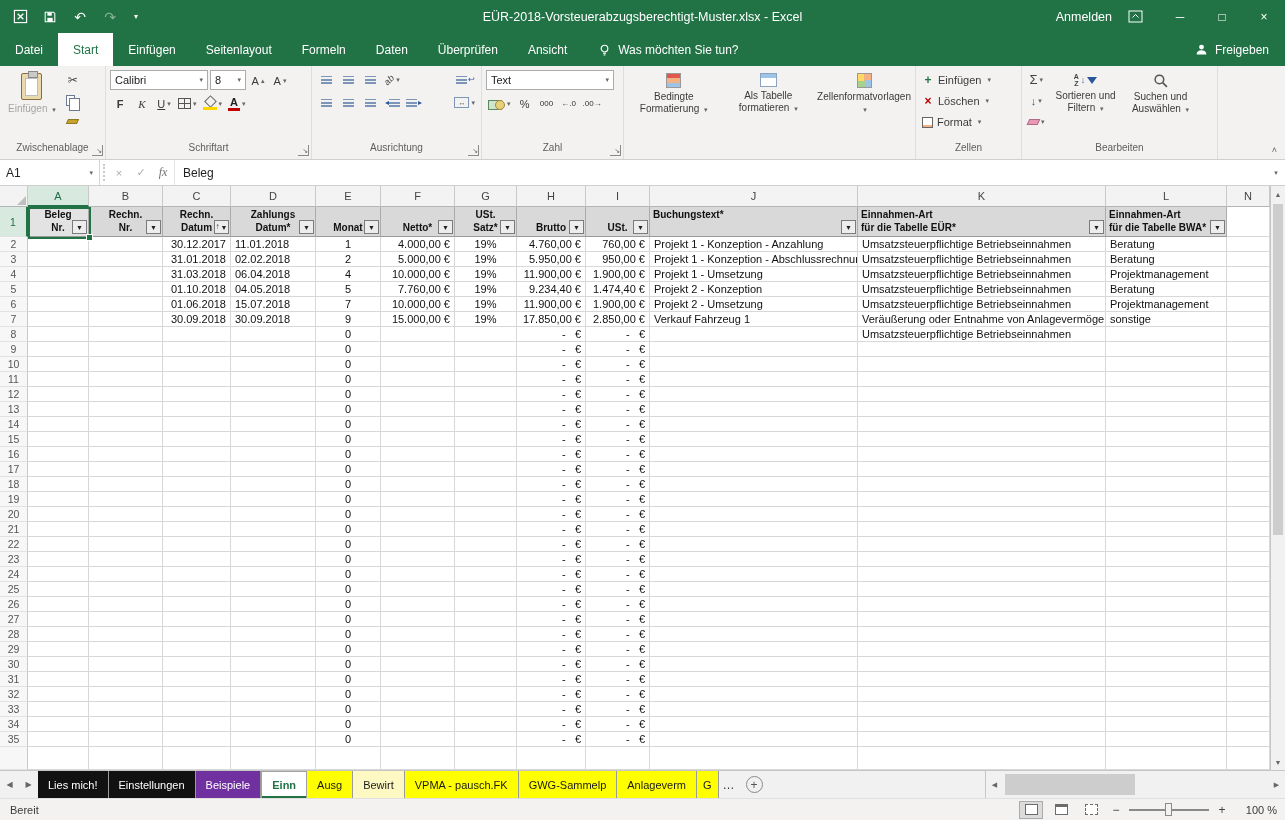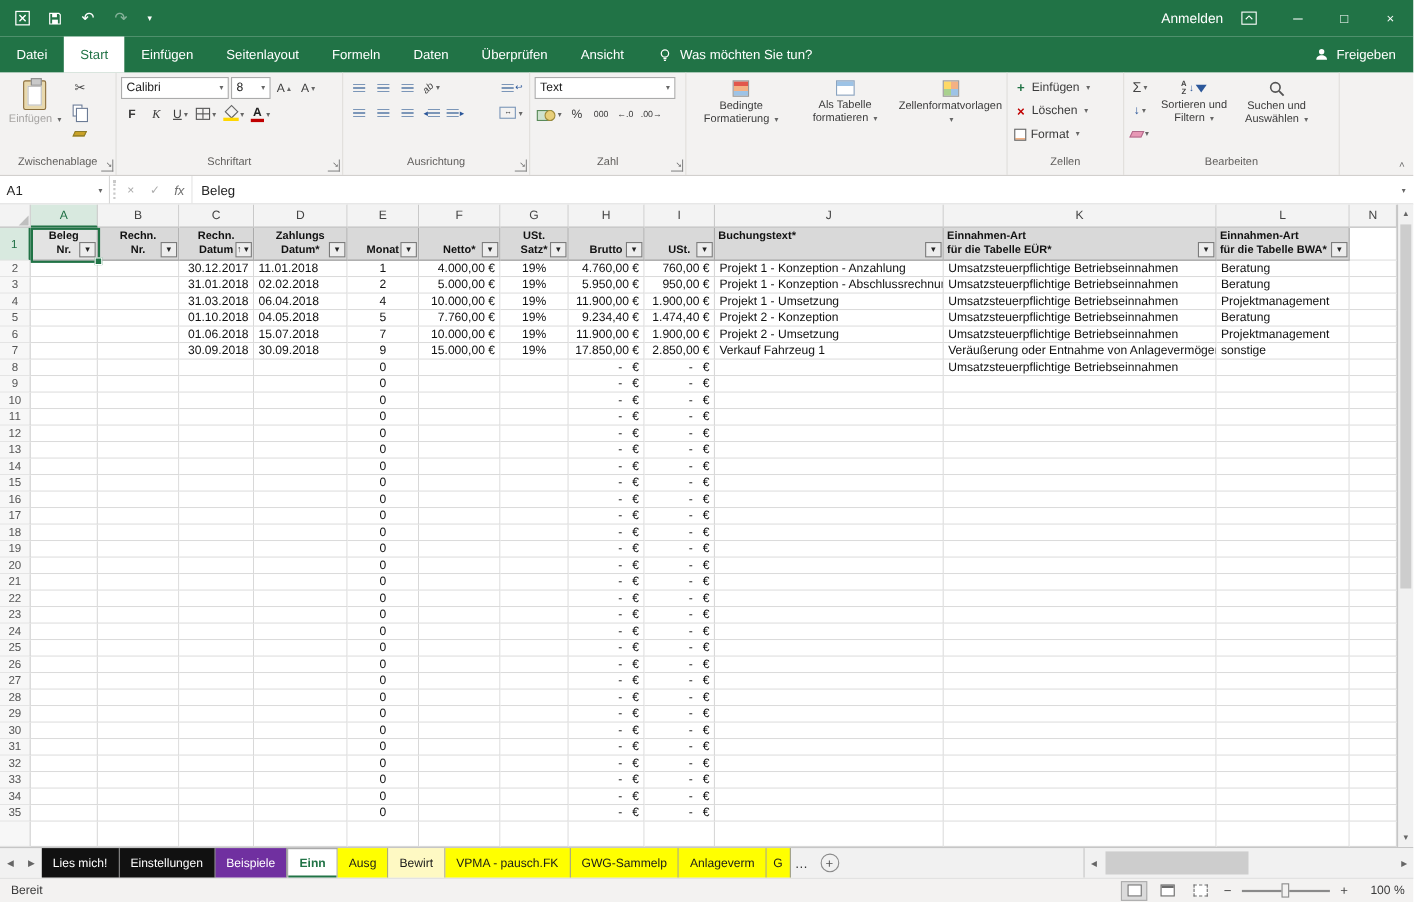--- a/index.html
+++ b/index.html
@@ -86,21 +86,21 @@
 .funnel{width:0;height:0;border-left:5px solid transparent;border-right:5px solid transparent;border-top:7px solid #2b579a}
 .editbig{width:72px}
 .rib-collapse{position:absolute;right:8px;bottom:4px;font-size:9px;color:#666}
 
 
 .fbar{height:26px;background:#fff;border-bottom:1px solid #CFCFCF;display:flex;align-items:stretch;flex:0 0 auto}
 .namebox{width:100px;border-right:1px solid #D6D6D6;display:flex;align-items:center;justify-content:space-between;padding:0 6px;font-size:12px;color:#222}
 .nb-dd{font-size:7px;color:#666}
 .fb-sep{width:0;border-left:2px dotted #c9c9c9;margin:4px 3px}
 .fb-btn{width:22px;display:flex;align-items:center;justify-content:center;font-size:11px;color:#adadad}
-.fb-btn.fx{font-style:italic;font-family:Liberation Sans, sans-serif;color:#737373;font-size:12px}
+.fb-btn.fx{font-style:italic;font-family:Liberation Serif, serif;color:#737373;font-size:12px}
 .fb-content{flex:1;display:flex;align-items:center;padding-left:8px;font-size:12px;color:#222;border-left:1px solid #E4E4E4}
 .fb-expand{width:18px;display:flex;align-items:center;justify-content:center;font-size:7px;color:#666}
 
 
 .grid-area{flex:1;display:flex;min-height:0;background:#fff}
 .grid-main{flex:1;display:flex;flex-direction:column;overflow:hidden;width:1270px}
 .colhdrs{height:21px;display:flex;flex:0 0 auto}
 .corner{width:28px;background:#F3F3F3;border-right:1px solid #C9C9C9;border-bottom:1px solid #B5B5B5;position:relative}
 .corner::after{content:"";position:absolute;right:1px;bottom:1px;border-left:9px solid transparent;border-bottom:9px solid #BFBFBF}
 .colhdr{height:21px;background:#F3F3F3;border-right:1px solid #C9C9C9;border-bottom:1px solid #B5B5B5;display:flex;align-items:center;justify-content:center;font-size:11px;color:#444}
@@ -176,20 +176,21 @@
         <svg width="14" height="14" viewBox="0 0 16 16">
             <path d="M2.5 2.5h9.5l1.5 1.5v9.5h-11z" fill="none" stroke="#fff" stroke-width="1.2"></path>
             <rect x="5" y="9" width="6" height="4.5" fill="#fff"></rect>
             <rect x="5" y="3" width="5" height="3.5" fill="#fff"></rect>
           </svg>
       </span>
       <span class="qbtn">↶</span>
       <span class="qbtn dim">↷</span>
       <span class="qbtn qdd">▾</span>
     </div>
+    <div class="tb-title">EÜR-2018-Vorsteuerabzugsberechtigt-Muster.xlsx -  Excel</div>
     <div class="tb-right">
       <span class="signin">Anmelden</span>
       <span class="ribopt">
         <svg width="15" height="13" viewBox="0 0 15 13">
             <rect x="1" y="1" width="13" height="11" fill="none" stroke="#fff"></rect>
             <path d="M4.5 7.5l3-3 3 3" fill="none" stroke="#fff"></path>
           </svg>
       </span>
       <span class="winbtns">
         <span class="winbtn">─</span>

